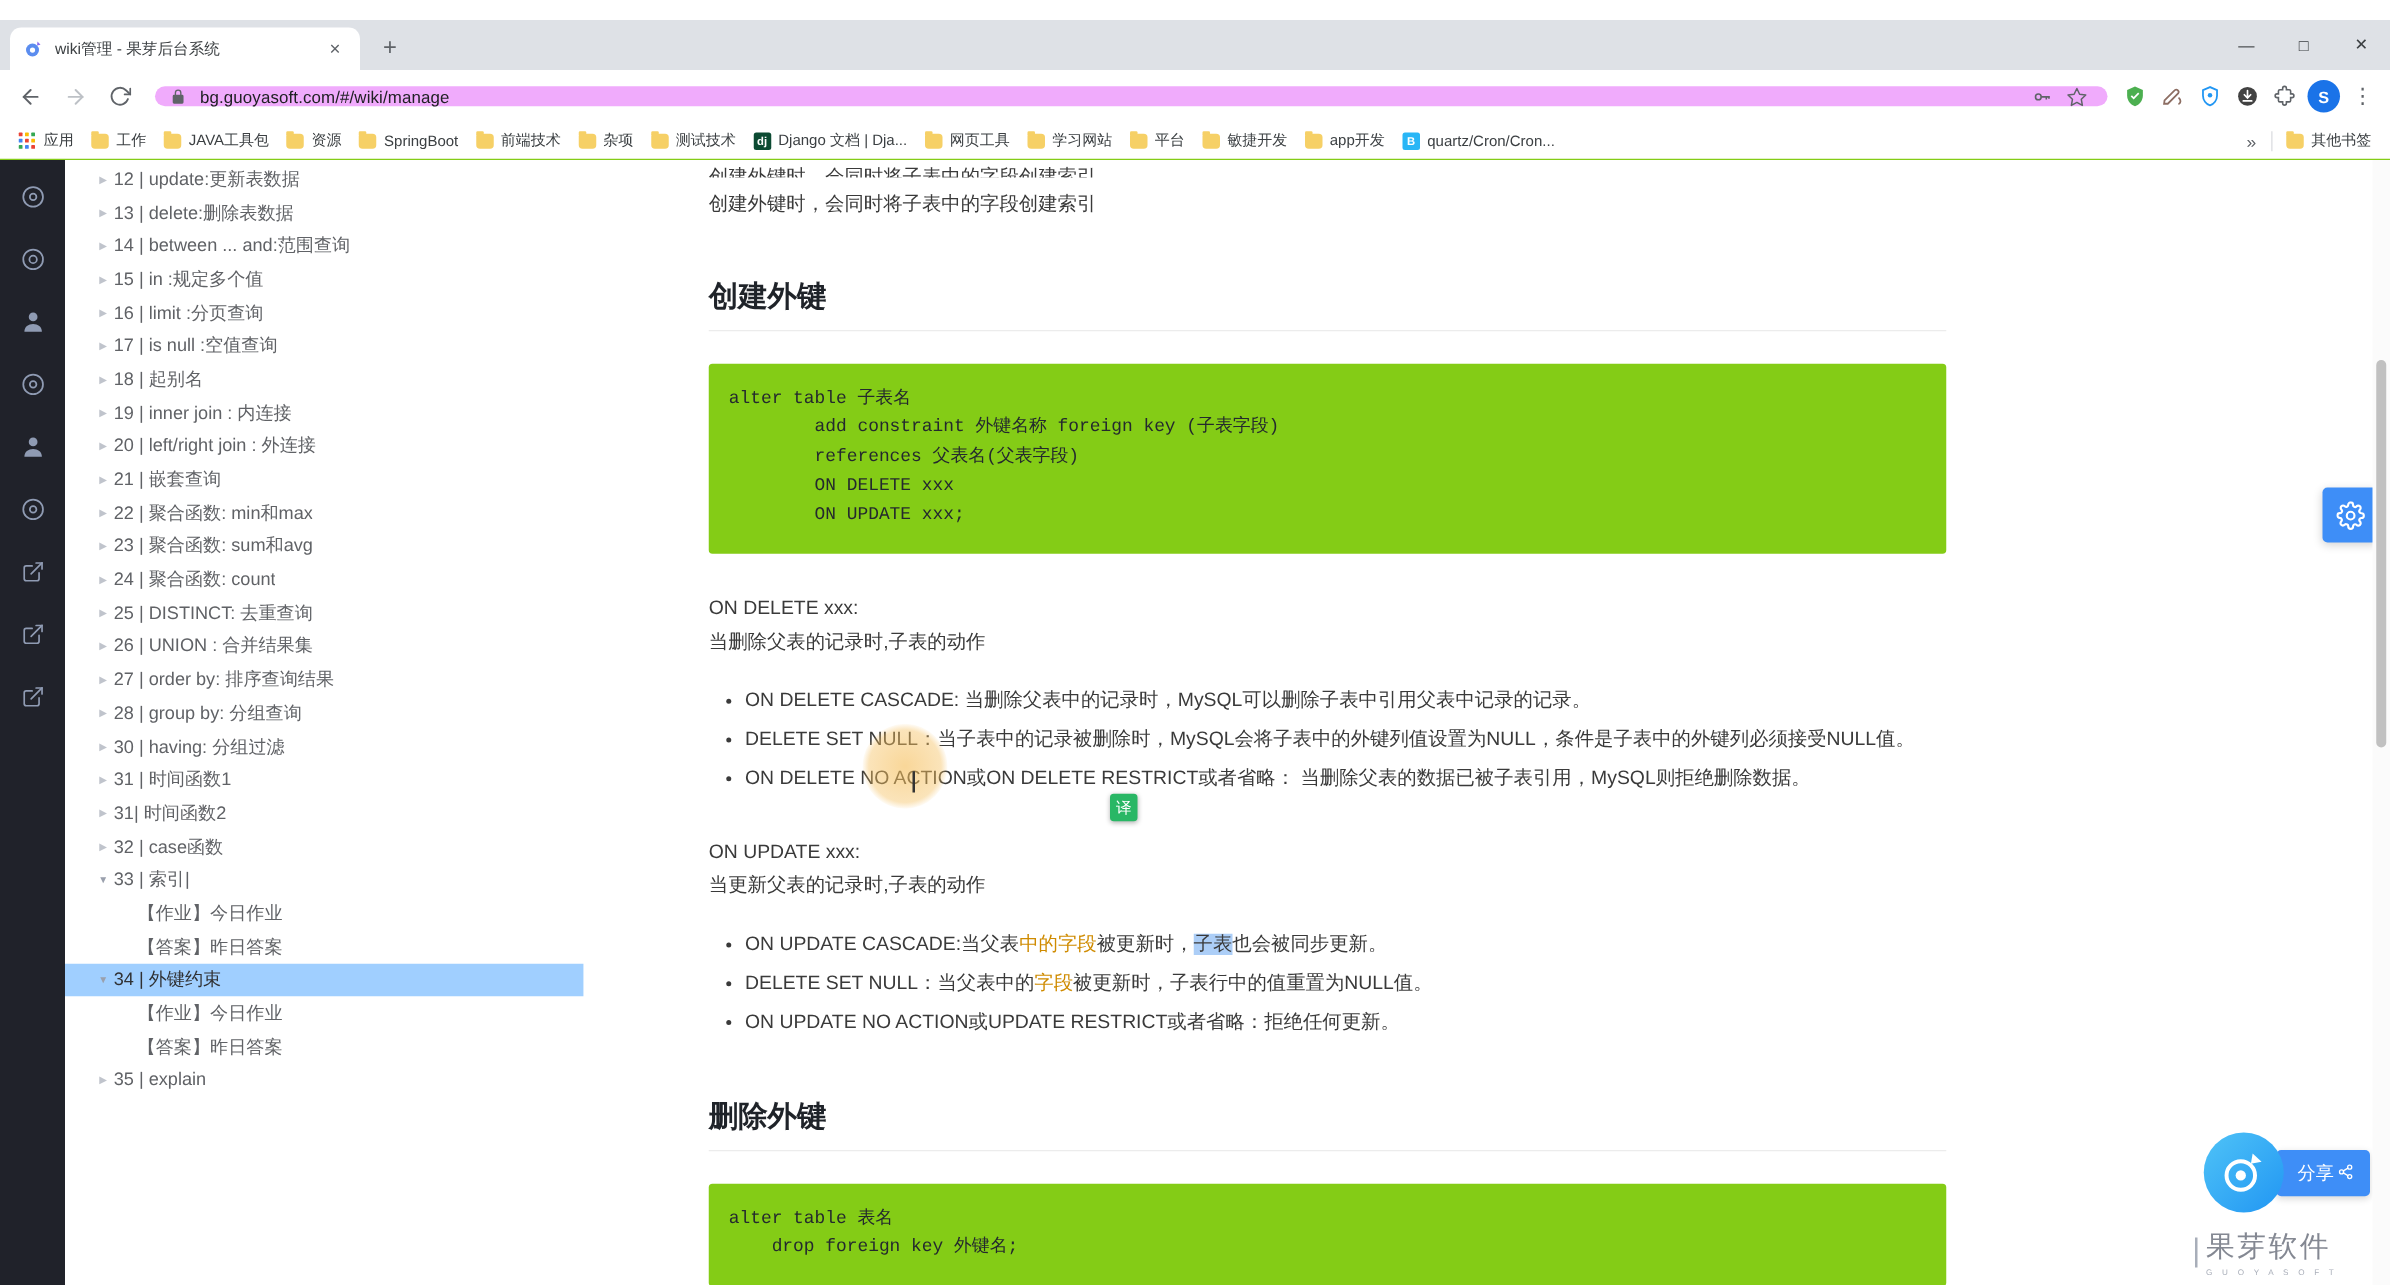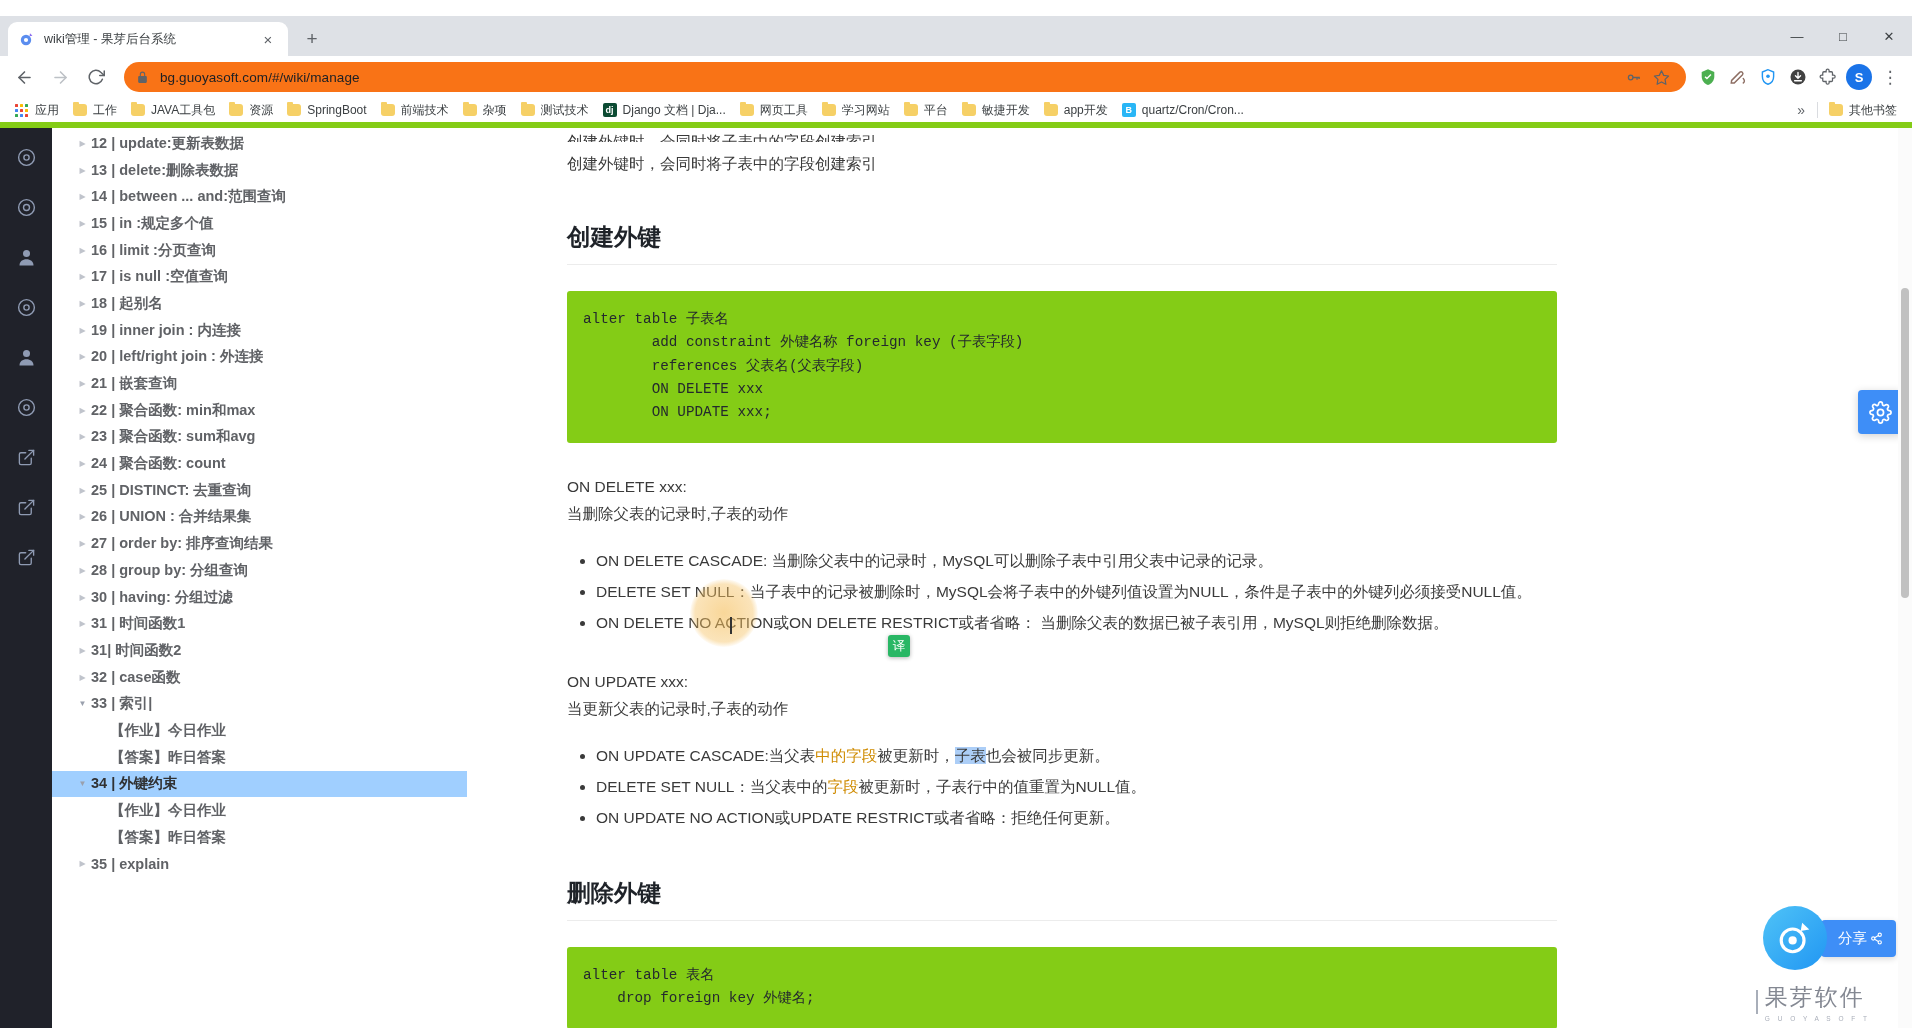--- a/index.html
+++ b/index.html
@@ -50,21 +50,21 @@
   .toolbar {
     height: 42px; background: #fff; display: flex; align-items: center;
     padding: 0 8px; flex: 0 0 42px;
   }
   .navbtn {
     width: 32px; height: 32px; border-radius: 50%; display: flex;
     align-items: center; justify-content: center; color: #5f6368; margin-right: 4px;
   }
   .navbtn.disabled { color: #bdc1c6; }
   .omnibox {
-    flex: 1; height: 30px; background: #f97316; border-radius: 16px;
+    flex: 1; height: 16px; background: #f0abfc; border-radius: 16px;
     display: flex; align-items: center; padding: 0 12px; margin: 0 8px;
     position: relative;
   }
   .omnibox .lock { margin-right: 11px; display: flex; align-items: center; }
   .omnibox .url { font-size: 13.5px; color: #202124; flex: 1; letter-spacing: .1px; }
   .omni-icon { width: 26px; height: 26px; display: flex; align-items: center;
                justify-content: center; color: #5f6368; margin-left: 2px; }
   .ext-icons { display: flex; align-items: center; gap: 2px; }
   .ext {
     width: 28px; height: 28px; display: flex; align-items: center; justify-content: center;
@@ -73,21 +73,21 @@
   .avatar-btn {
     width: 26px; height: 26px; border-radius: 50%; background: #1a73e8; color: #fff;
     display: flex; align-items: center; justify-content: center;
     font-size: 13px; font-weight: bold; margin: 0 4px;
   }
   .kebab { width: 28px; height: 28px; display: flex; align-items: center;
            justify-content: center; color: #5f6368; font-size: 17px; }
 
   .bookmarks {
     height: 30px; background: #fff; display: flex; align-items: center;
-    padding: 0 8px; flex: 0 0 30px; border-bottom: 6px solid #84cc16; position: relative;
+    padding: 0 8px; flex: 0 0 30px; border-bottom: 1px solid #84cc16; position: relative;
   }
   .bm {
     display: flex; align-items: center; height: 24px; padding: 0 7px;
     border-radius: 4px; font-size: 12px; color: #3c4043; white-space: nowrap;
     max-width: 170px;
   }
   .bm .folder {
     width: 14px; height: 12px; background: #f6d066; border-radius: 1.5px 3px 3px 3px;
     margin-right: 6px; flex: 0 0 14px; position: relative;
   }
@@ -127,21 +127,21 @@
     display: flex; align-items: center; height: 26.7px; padding-left: 22px;
     font-size: 14.5px; color: #606266; white-space: nowrap;
   }
   .tree-node.selected { background: #a0cfff; color: #303133; }
   .tree-node.leaf { padding-left: 58px; }
   .caret {
     width: 17px; flex: 0 0 17px; color: #c0c4cc; font-size: 8px;
     display: flex; align-items: center; justify-content: center;
   }
   .caret.open { color: #9aa0ad; }
-  .tree-label { overflow: hidden; text-overflow: ellipsis; font-weight: bold; }
+  .tree-label { overflow: hidden; text-overflow: ellipsis; }
 
   
   .doc-wrap { flex: 1; position: relative; overflow: hidden; background: #fff; }
   .doc {
     padding: 0 60px 0 70px; max-width: 1120px; margin-left: 30px;
     color: #2c3e50; position: relative;
   }
   .doc p { font-size: 15.5px; line-height: 1.75; color: #3a3a3a; margin: 0; }
   .cut-line { height: 14px; overflow: hidden; }
   .doc h2 {

